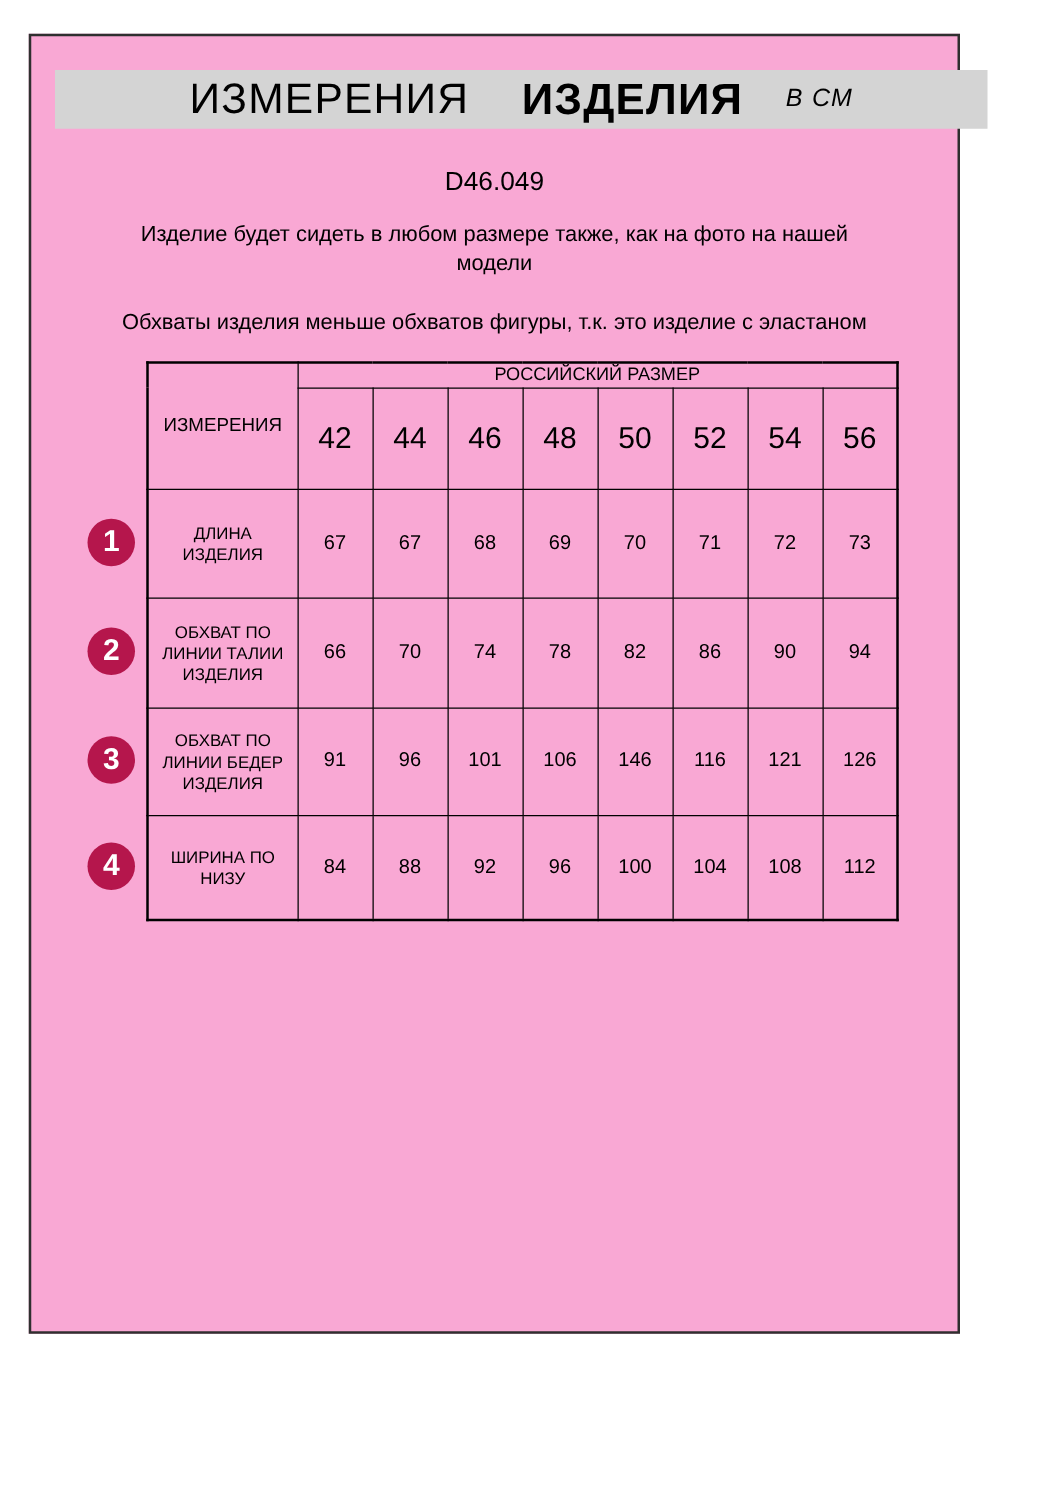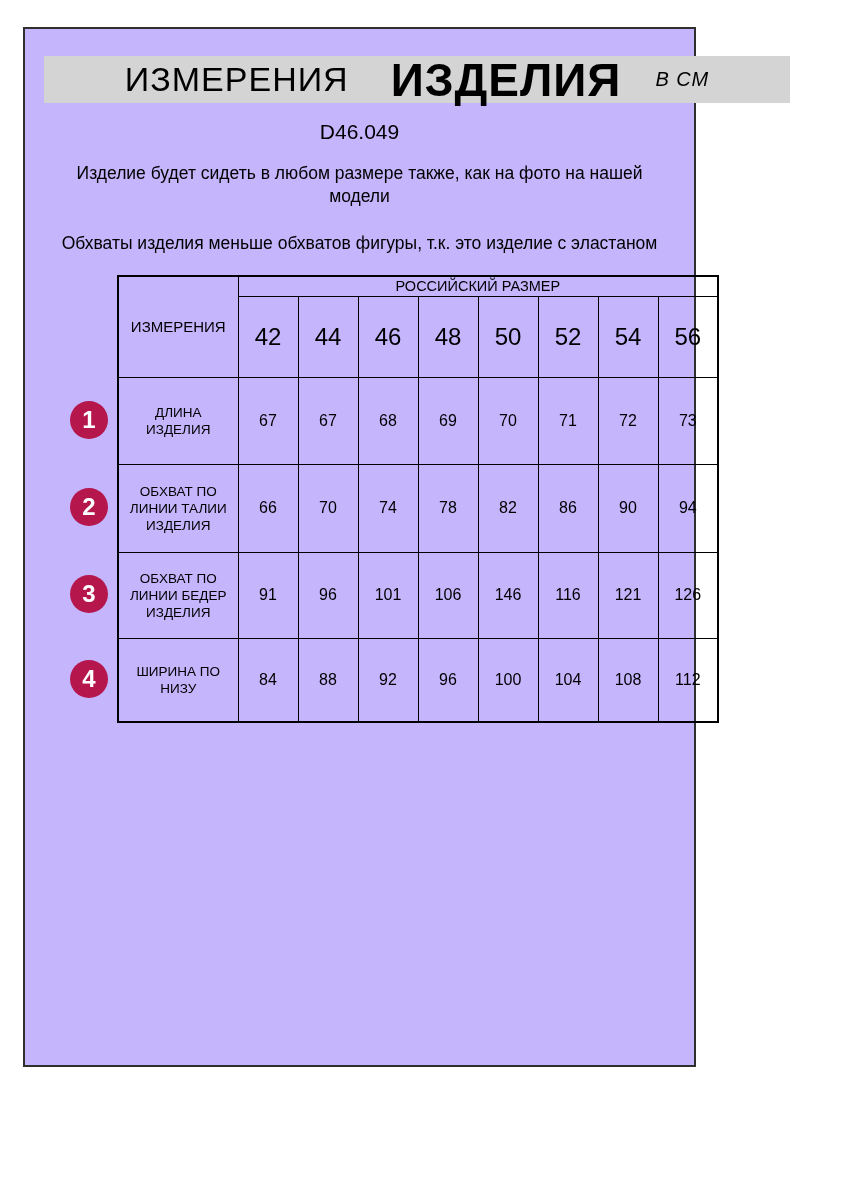--- a/index.html
+++ b/index.html
@@ -1,37 +1,37 @@
 <!DOCTYPE html>
 <html><head>
 <meta charset="utf-8">
 <style>
   * { margin:0; padding:0; box-sizing:border-box; }
   html,body { width:849px; height:1200px; background:#ffffff; }
   body { font-family:"Liberation Sans", sans-serif; color:#000; position:relative; }
 
   .page-frame {
     position:absolute; left:23px; top:27px;
-    width:673px; height:1040px;
+    width:745px; height:1040px;
     border:2px solid #2f2f2f;
-    background:#c4b5fd;
+    background:#f9a8d4;
   }
 
   .banner {
     margin:27px 0 0 19px;
     width:746px; height:47px;
     background:#d4d4d4;
     display:flex; align-items:center; justify-content:center;
   }
   .banner .t-main { font-size:34px; font-weight:400; letter-spacing:1px; }
-  .banner .t-bold { font-size:46px; font-weight:700; margin-left:42px; letter-spacing:1px; }
+  .banner .t-bold { font-size:35px; font-weight:700; margin-left:42px; letter-spacing:1px; }
   .banner .t-units { font-size:20px; font-weight:400; margin-left:34px; letter-spacing:1px;font-style:italic; }
 
   .product-code {
-    text-align:center; margin-top:17px;
+    text-align:center; margin-top:31px;
     font-size:21px; font-weight:400;
   }
 
   .note {
     width:620px; margin:18px auto 0;
     text-align:center; font-size:17.5px; line-height:23px;
   }
   .note.second { margin-top:24px; }
 
   .table-wrap {

